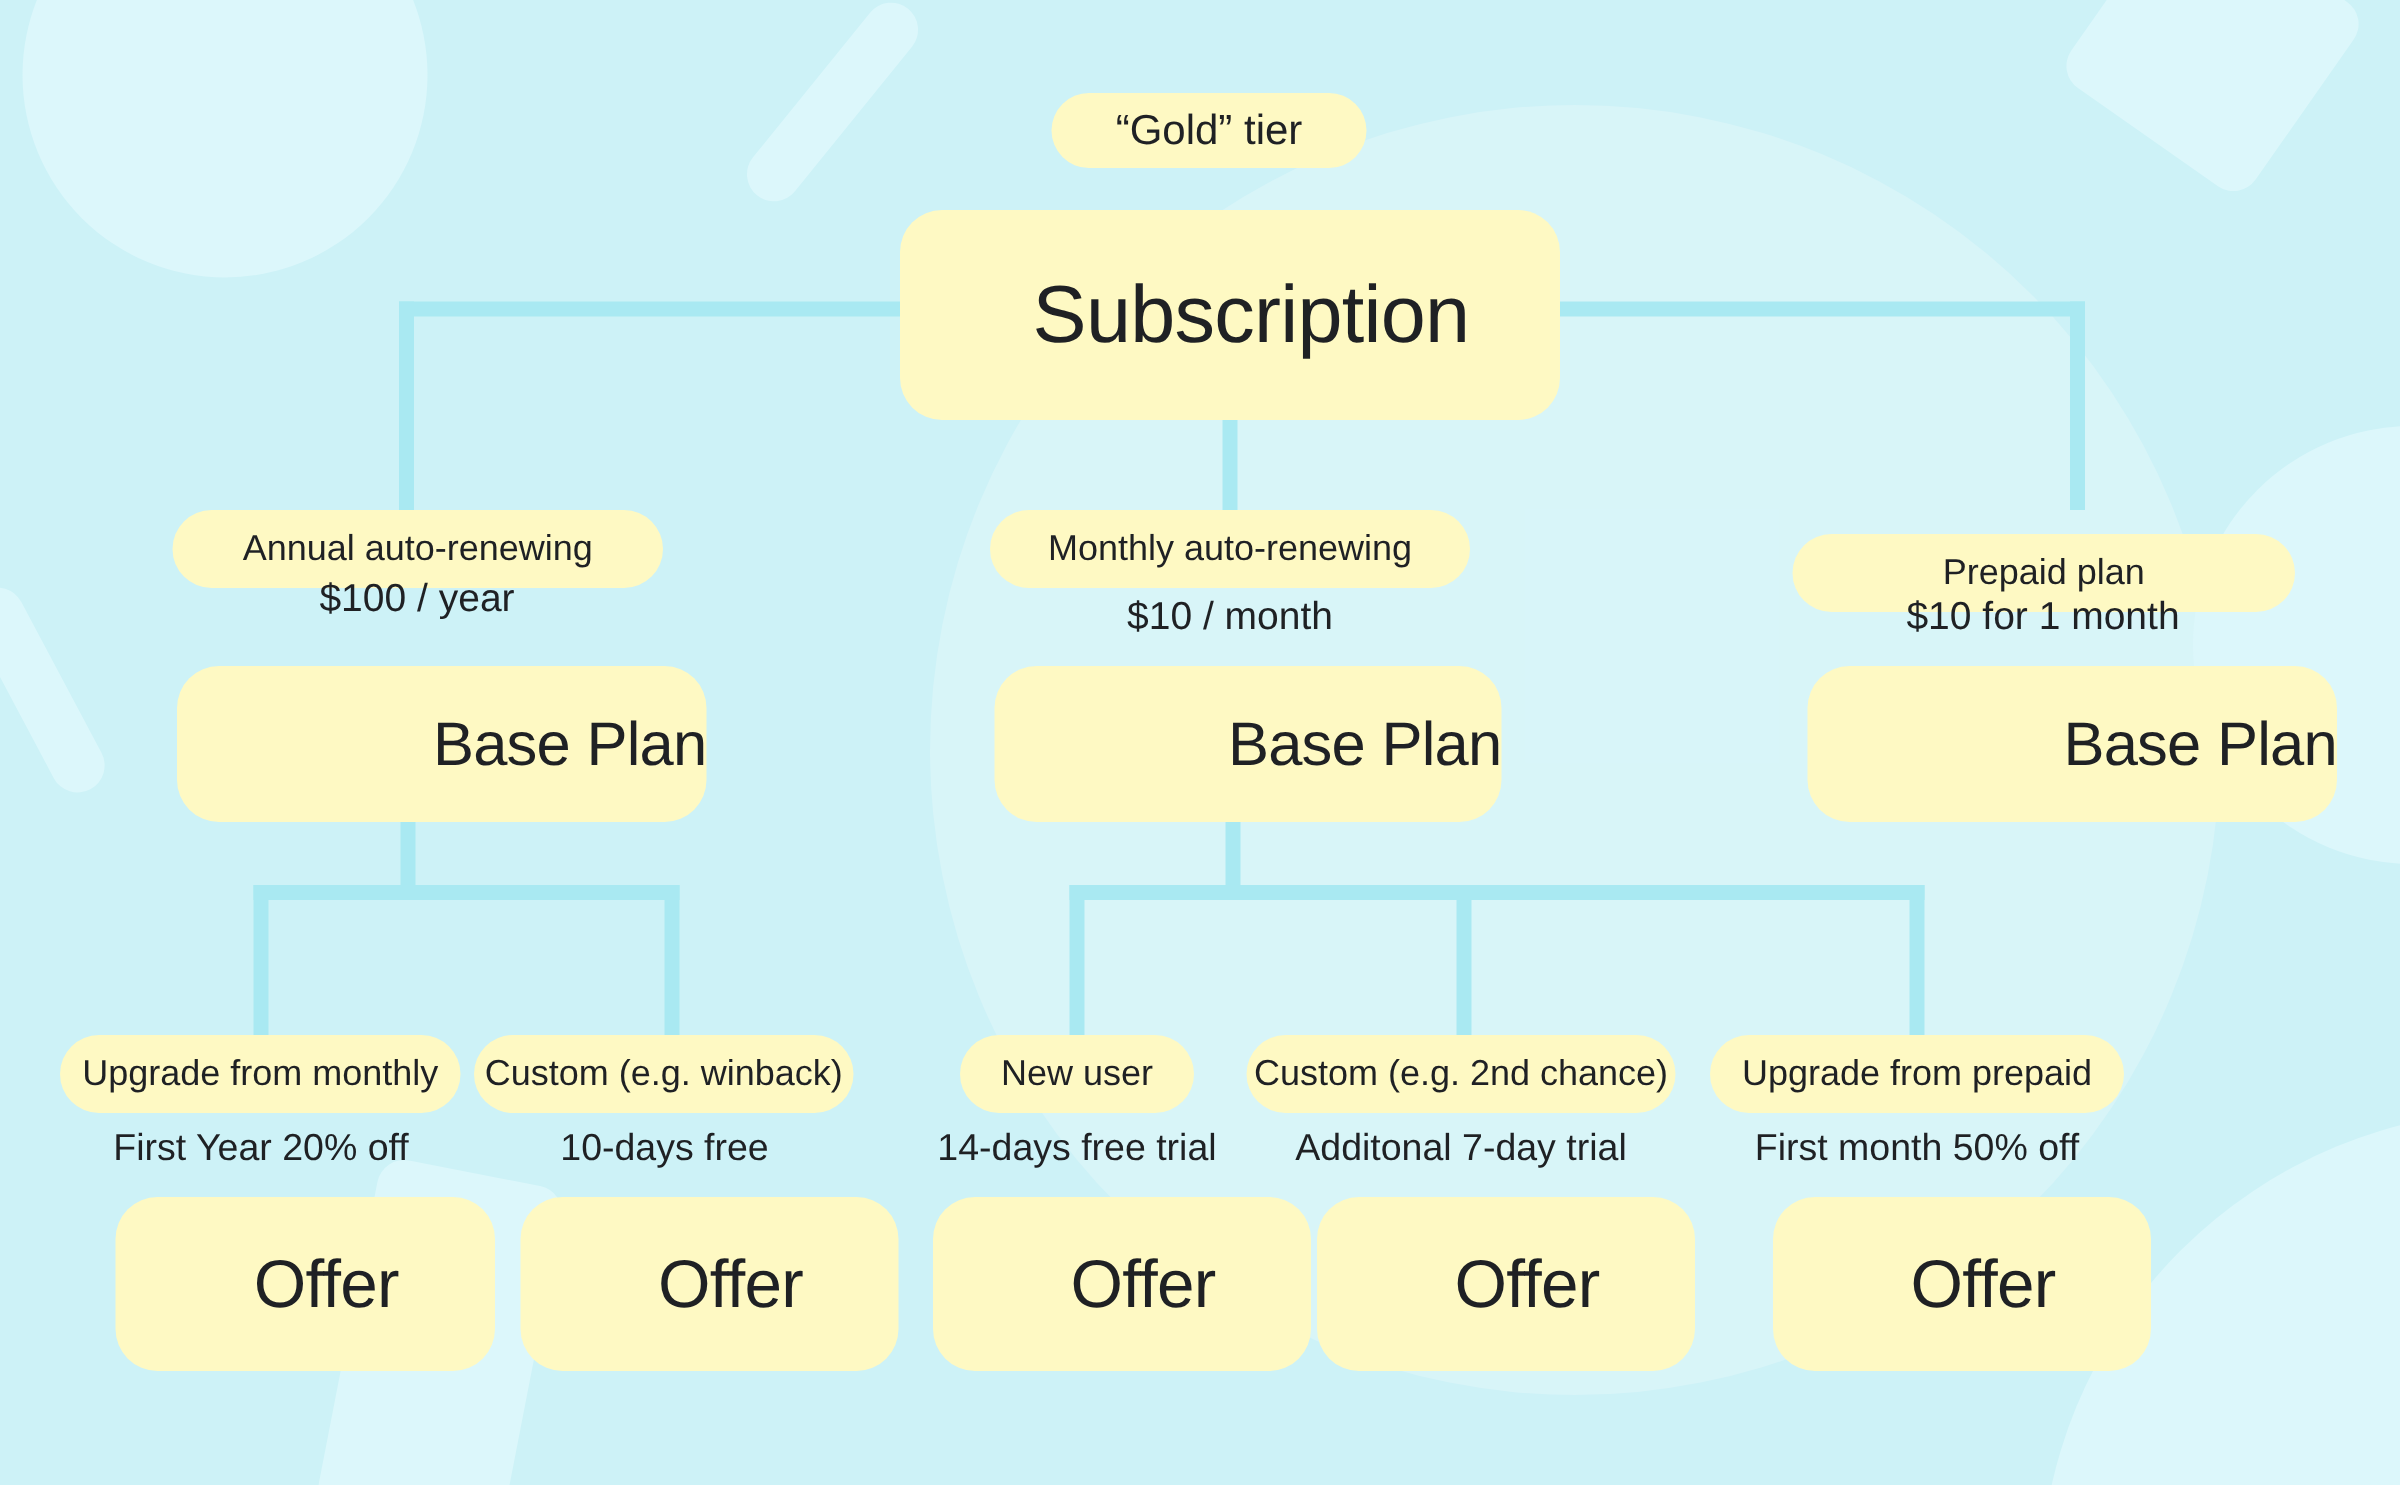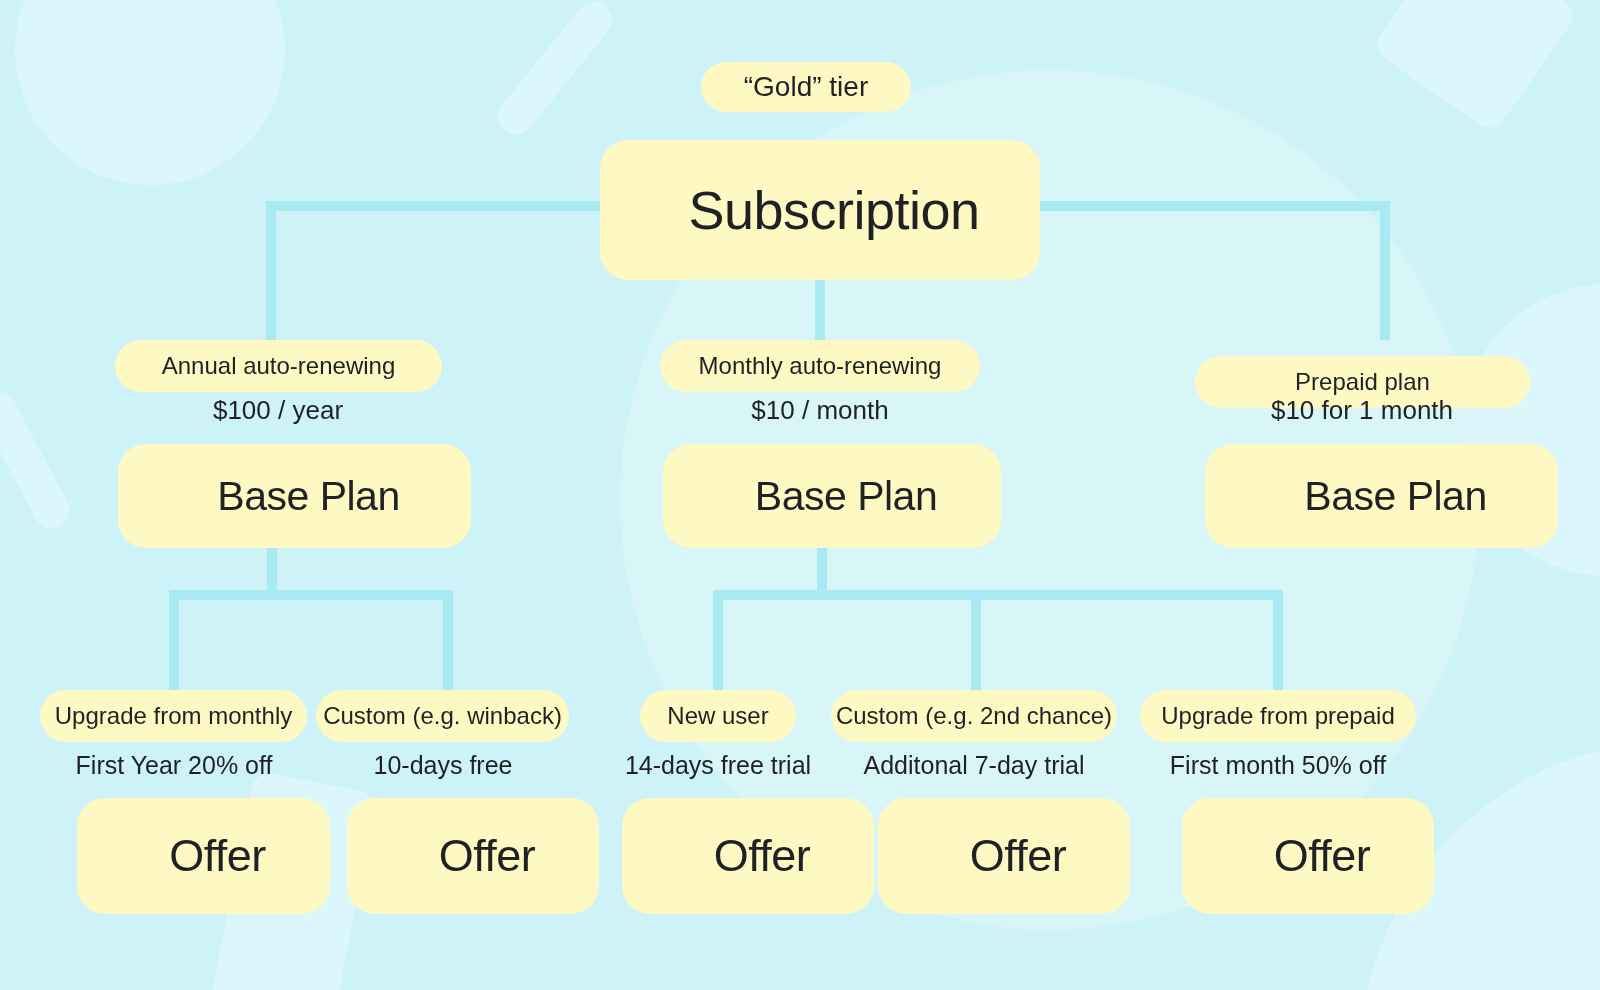--- a/index.html
+++ b/index.html
@@ -20,21 +20,21 @@
   .node{position:absolute;z-index:2;display:flex;align-items:center;justify-content:center;text-align:center;}
   .pill{
     background:#fef9c3;border-radius:27px;font-weight:400;
     letter-spacing:0px;
   }
   .pill-lg{font-size:28px;}
   .pill-md{font-size:24px;}
   .pill-sm{font-size:24px;}
   .card{background:#fef9c3;border-radius:28px;font-weight:500;letter-spacing:-0.5px;padding-left:28px;}
   .card-root{font-size:54px;}
-  .card-base{font-size:41px;}
+  .card-base{font-size:41px;justify-content:flex-end;}
   .card-offer{font-size:45px;margin-left:16px;}
   .price{font-size:26px;font-weight:500;}
   .caption{font-size:25px;font-weight:500;}
 </style>
 </head>
 <body>
 
 <div class="canvas">
 
   <div class="dec dec-circle" style="left:15px;top:-85px;width:270px;height:270px;"></div>
@@ -66,21 +66,21 @@
   <div class="node pill pill-lg" style="left:701px;top:62px;width:210px;height:50px;">
     <span>“Gold” tier</span>
   </div>
   <div class="node card card-root" style="left:600px;top:140px;width:412px;height:140px;">
     <span>Subscription</span>
   </div>
 
   <div class="node pill pill-md" style="left:115px;top:340px;width:327px;height:52px;">
     <span>Annual auto-renewing</span>
   </div>
-  <div class="node price" style="left:128px;top:392px;width:300px;height:36px;">
+  <div class="node price" style="left:128px;top:380px;width:300px;height:36px;">
     <span>$100 / year</span>
   </div>
   <div class="node card card-base" style="left:118px;top:444px;width:325px;height:104px;">
     <span>Base Plan</span>
   </div>
 
   <div class="node pill pill-md" style="left:660px;top:340px;width:320px;height:52px;">
     <span>Monthly auto-renewing</span>
   </div>
   <div class="node price" style="left:670px;top:392px;width:300px;height:36px;">

